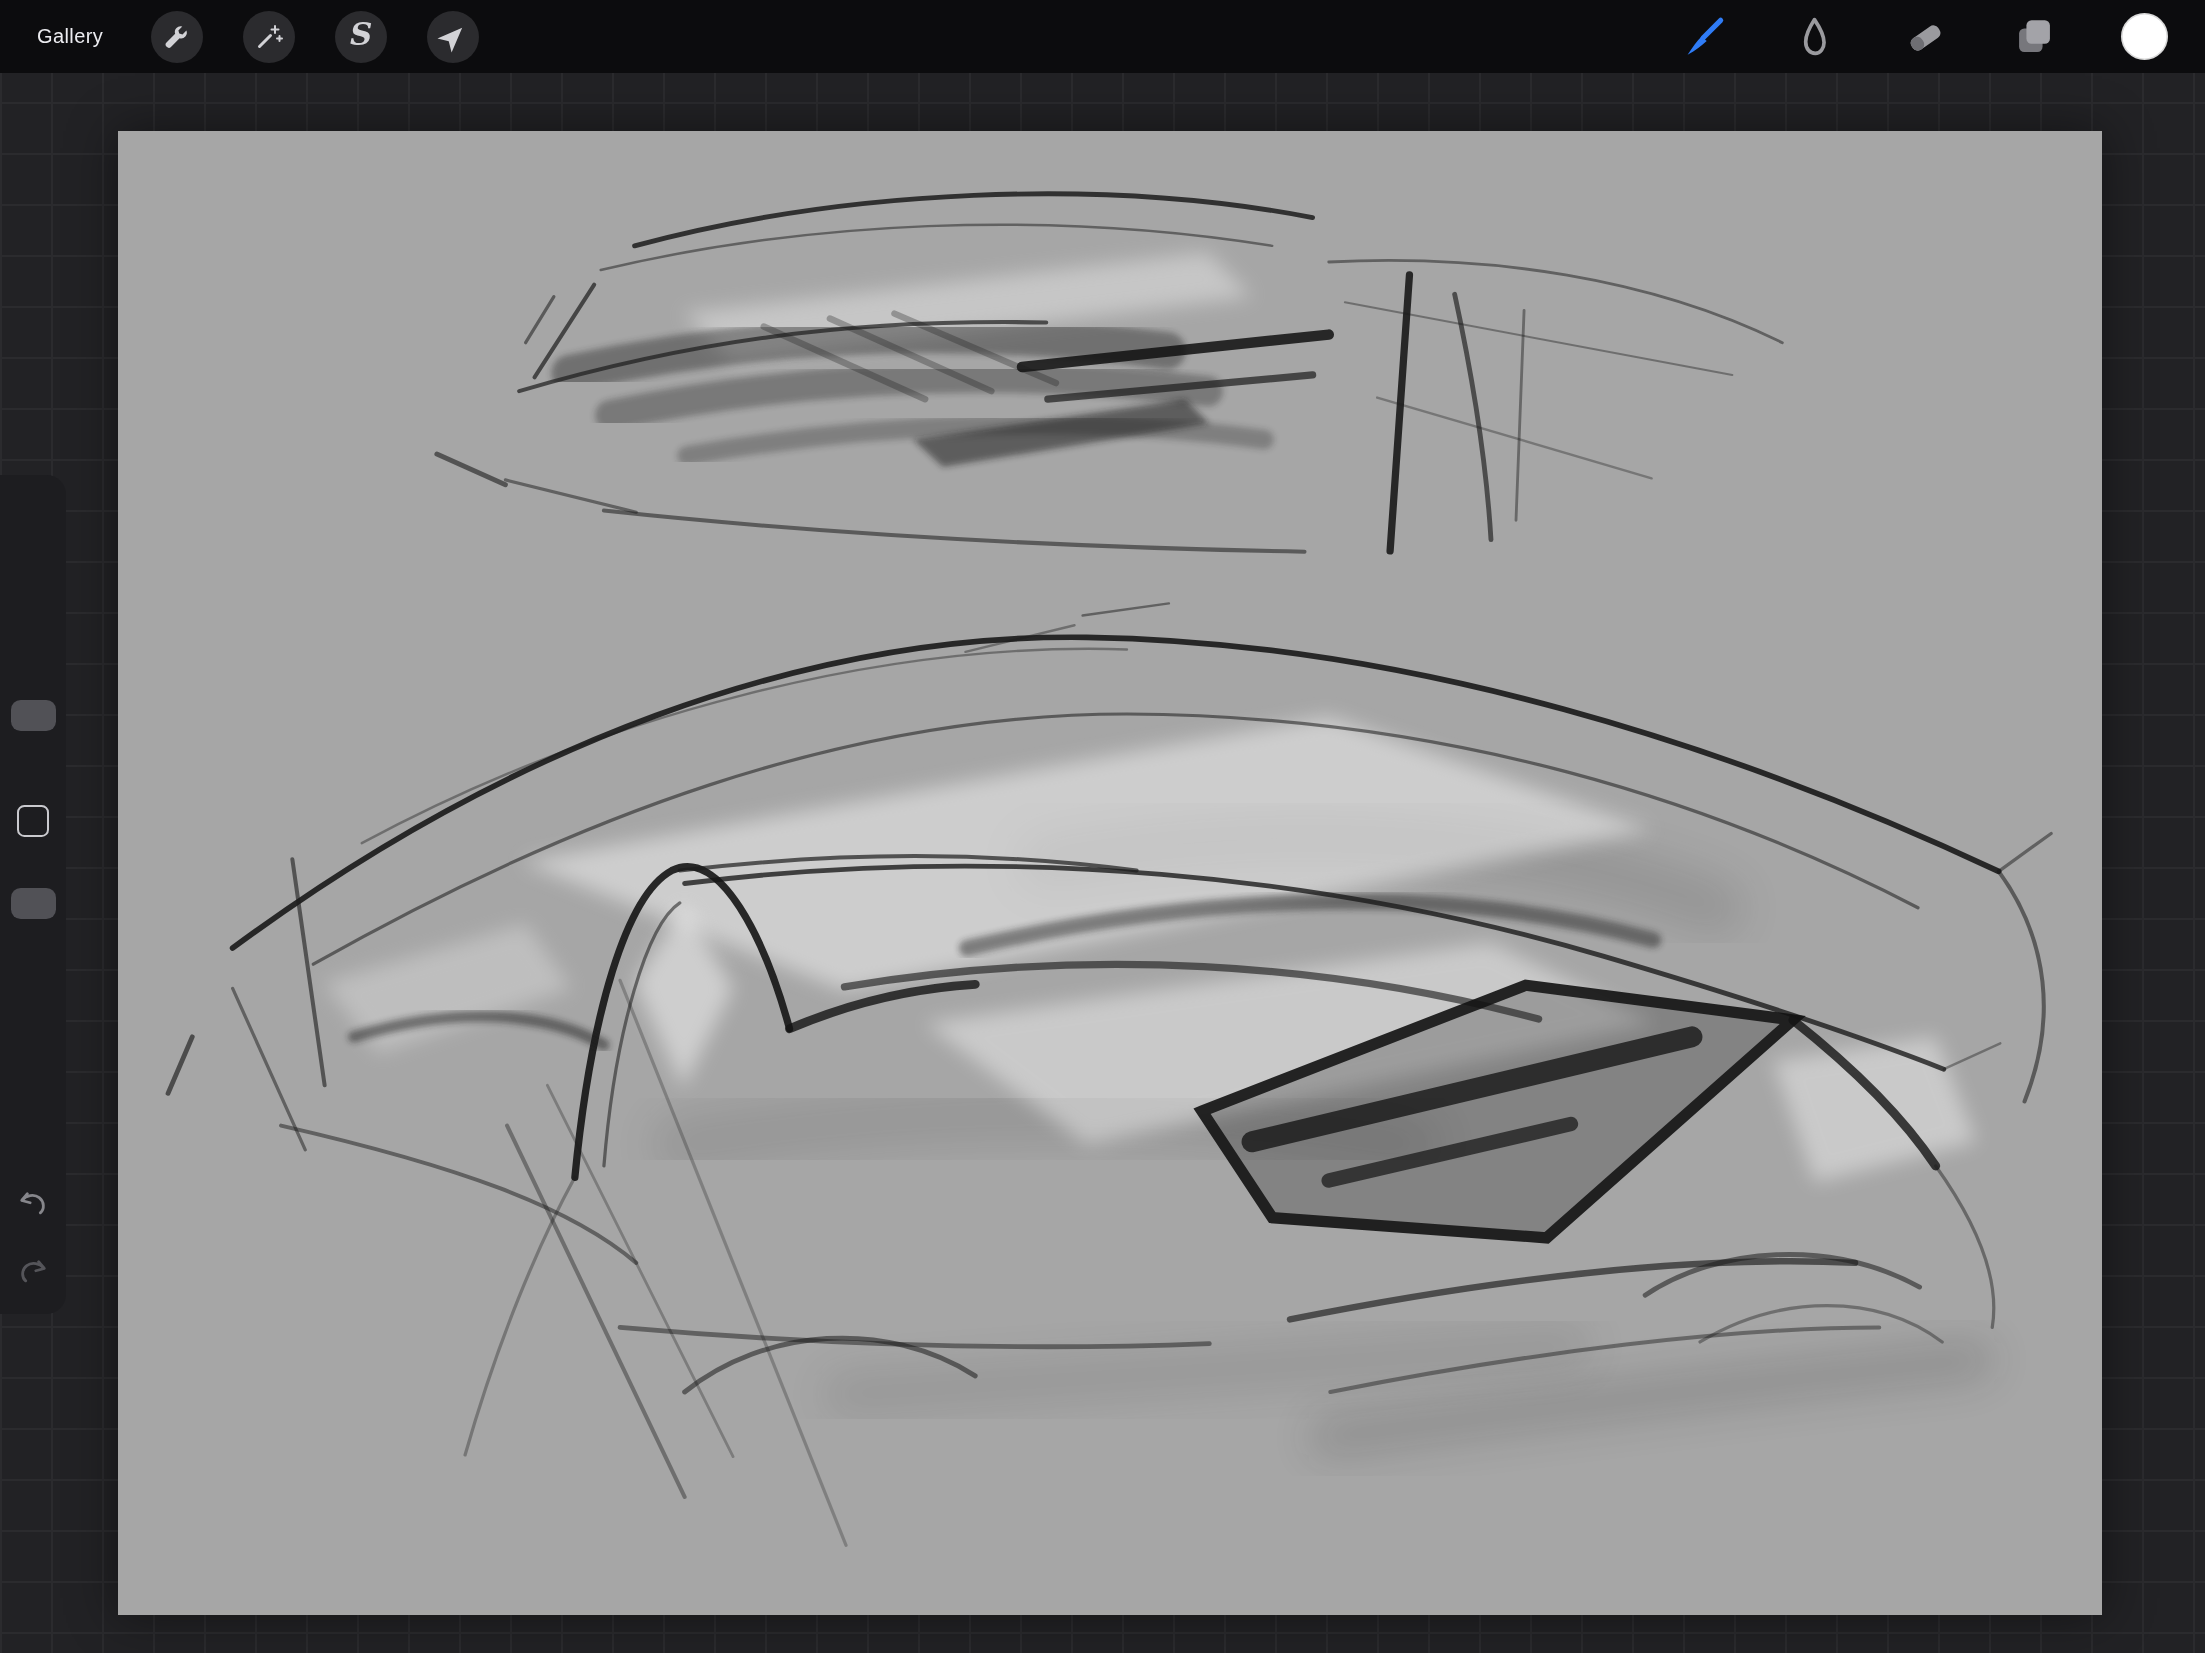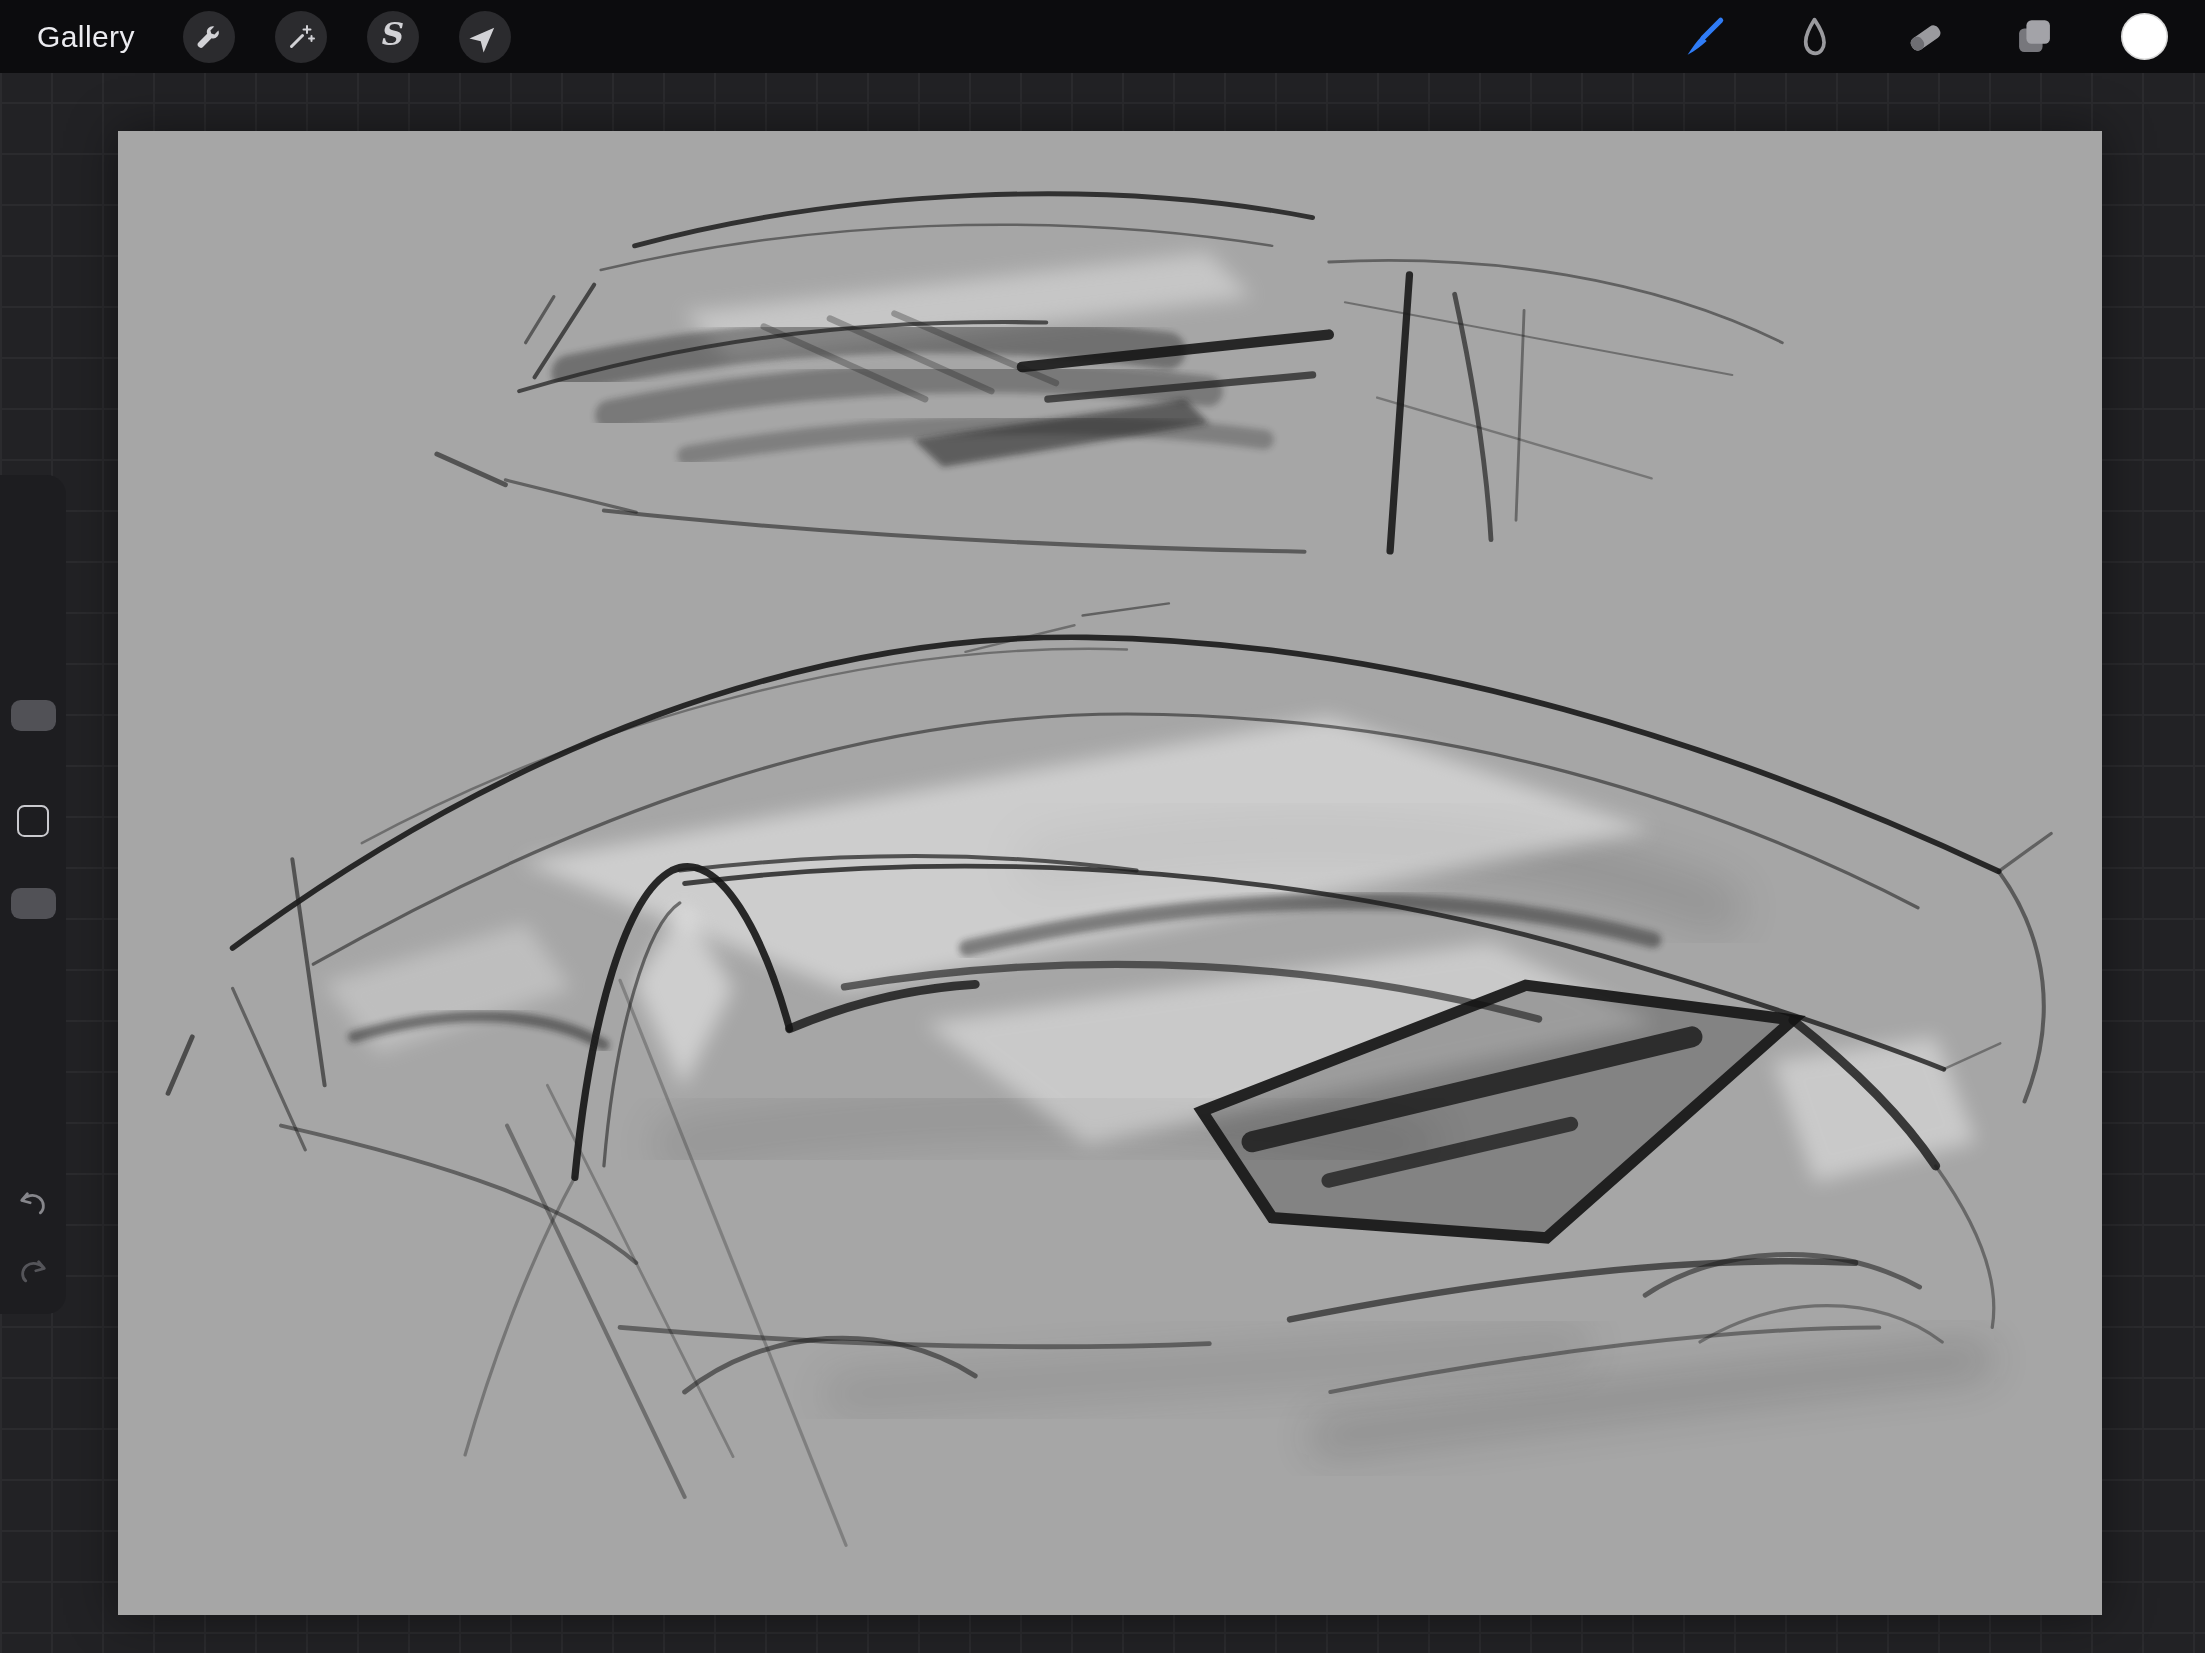--- a/index.html
+++ b/index.html
@@ -26,21 +26,21 @@
       linear-gradient(90deg, var(--grid-line) 1.6px, transparent 1.6px);
     background-size:51px 51px;}
   
   .canvas{position:absolute;left:118px;top:131px;width:1984px;height:1484px;
     background:var(--canvas-bg);box-shadow:0 0 48px rgba(0,0,0,.45);}
   .canvas svg{display:block}
   
   .topbar{position:absolute;left:0;top:0;right:0;height:73px;background:var(--topbar-bg);
     display:flex;align-items:center;padding:0 37px;z-index:5;}
   .topbar-left{display:flex;align-items:center;gap:40px;}
-  .gallery-label{color:#ececf0;font-size:30px;letter-spacing:0.4px;cursor:pointer;margin-right:8px;}
+  .gallery-label{color:#ececf0;font-size:20px;letter-spacing:0.4px;cursor:pointer;margin-right:8px;}
   .circle-btn{width:52px;height:52px;border-radius:50%;background:var(--button-bg);border:none;
     display:flex;align-items:center;justify-content:center;cursor:pointer;padding:0;}
   .circle-btn svg{width:32px;height:32px;}
   .sel-s{font-family:"DejaVu Serif", serif;font-style:italic;font-weight:bold;
     font-size:31px;color:var(--icon-light);line-height:1;transform:translateY(-1.6px);}
   .topbar-right{margin-left:auto;display:flex;align-items:center;gap:63px;}
   .tool-btn{background:none;border:none;cursor:pointer;padding:0;display:flex;align-items:center;justify-content:center;}
   .tool-btn svg{width:47px;height:47px;}
   .color-swatch{width:47px;height:47px;border-radius:50%;background:var(--current-color);
     border:none;cursor:pointer;box-shadow:inset 0 0 0 1.6px rgba(0,0,0,.15);}

